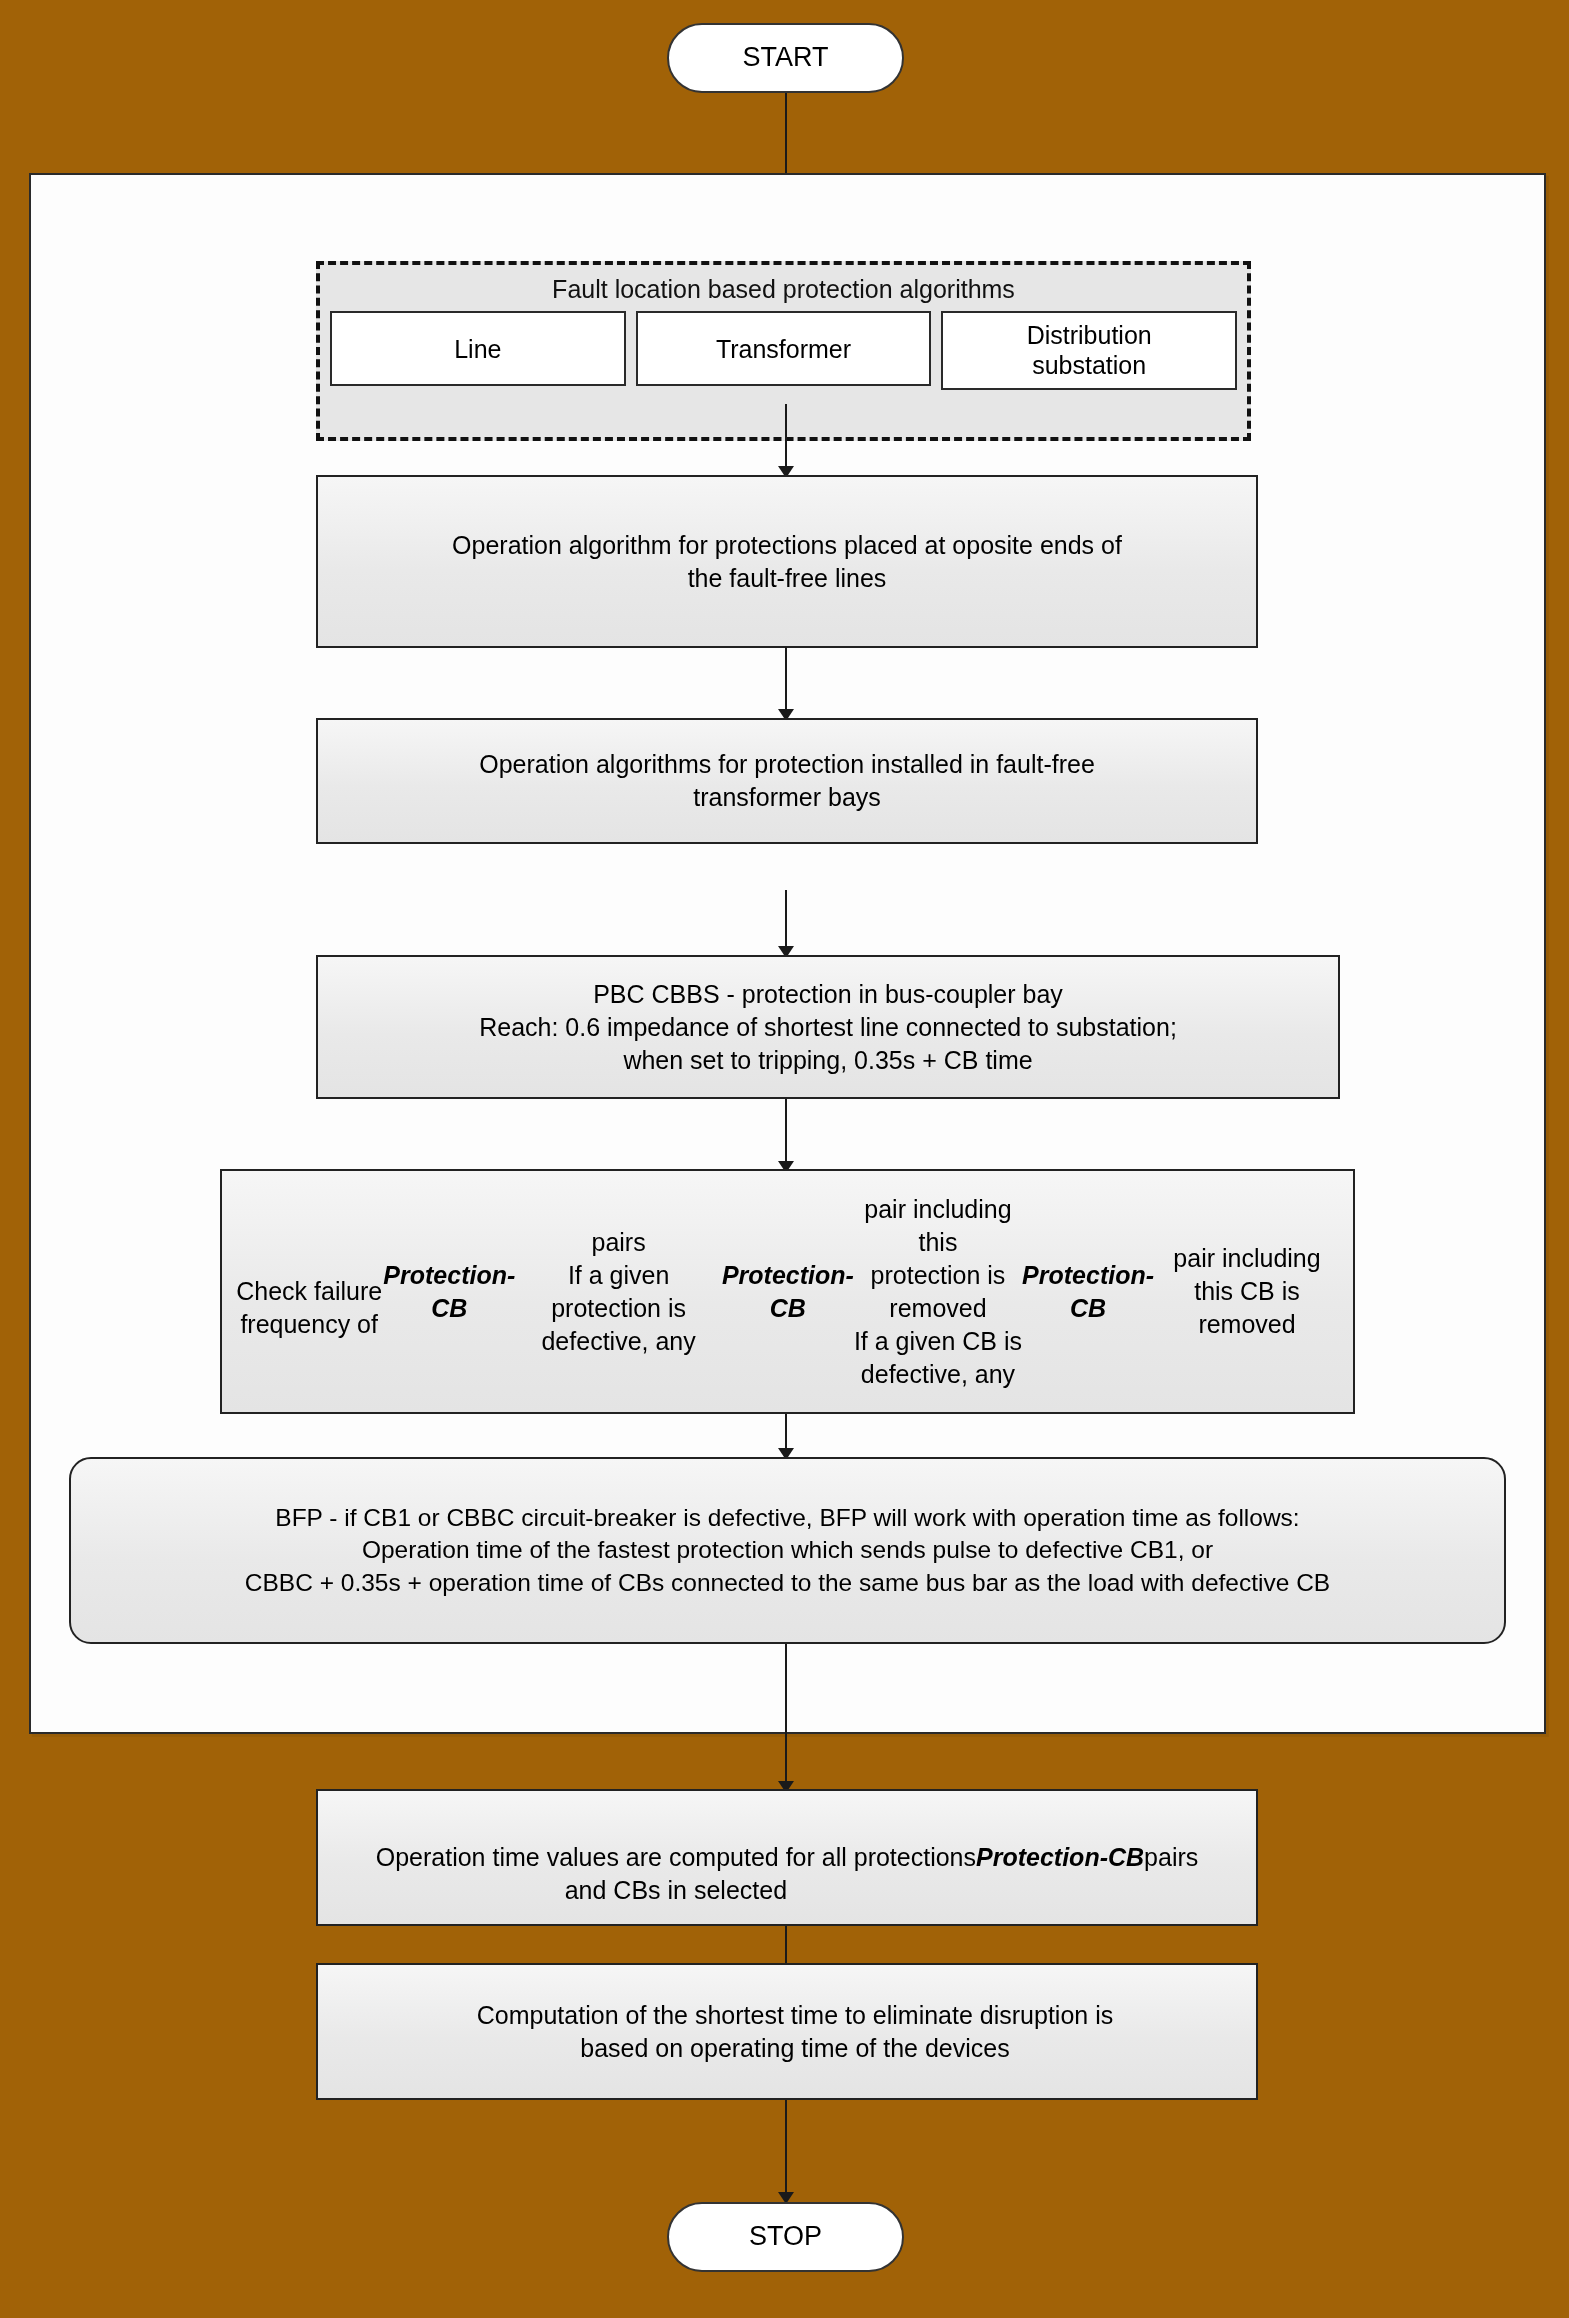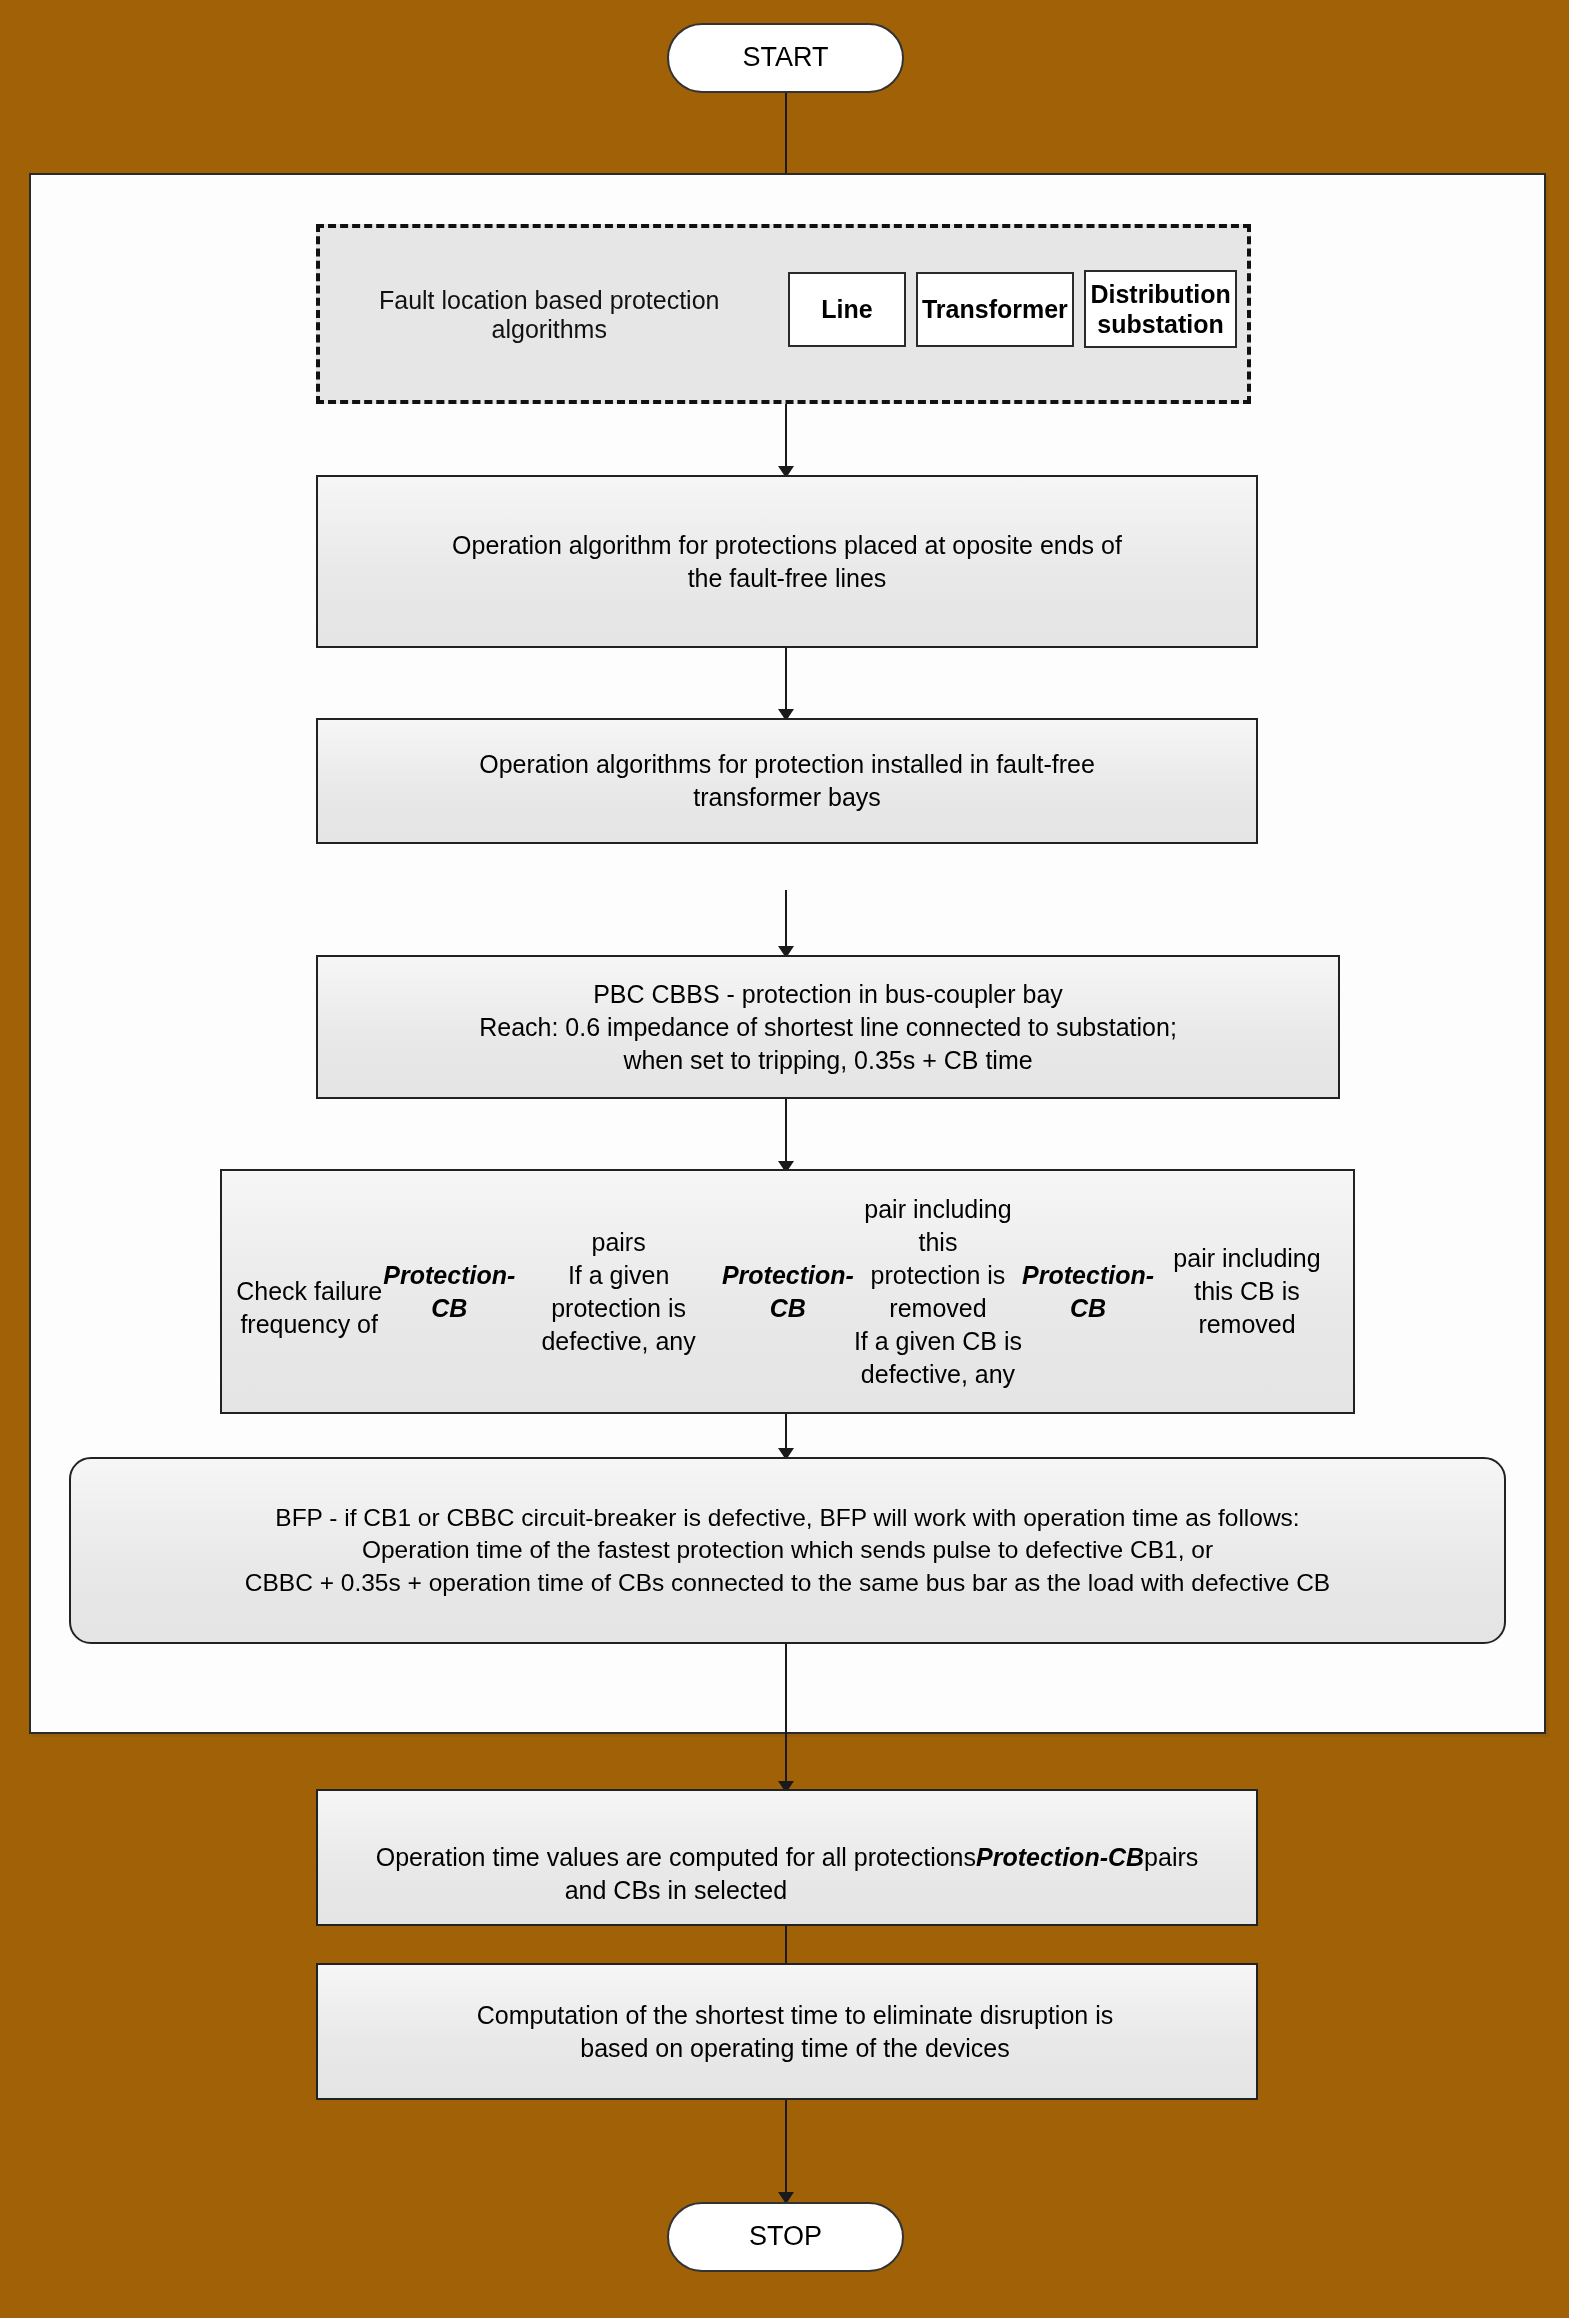--- a/index.html
+++ b/index.html
@@ -45,40 +45,41 @@
     border: 2.2px solid #2a2a2a;
     background: #fdfdfd;
     box-shadow: 2.9px 2.9px 0 rgba(0,0,0,0.06);
   }
   .dashed-group {
     position: absolute;
     box-sizing: border-box;
     border: 4.3px dashed #111111;
     background: #e6e6e6;
     display: flex;
+    flex-direction: column;
     align-items: center;
+    margin-top: 37px;
   }
   .dashed-title {
     width: 100%;
     text-align: center;
     font-size: 25px;
     margin-top: 10px;
     margin-bottom: 7.2px;
     color: #111;
   }
   .dashed-row {
     width: 100%;
     display: flex;
     flex-direction: row;
     justify-content: space-between;
-    align-items: center;
+    align-items: flex-start;
     padding: 0 10px 10px 10px;
     box-sizing: border-box;
     gap: 10px;
-    font-weight: bold;
   }
   .sub-box {
     box-sizing: border-box;
     background: #ffffff;
     border: 2.2px solid #2a2a2a;
     display: flex;
     align-items: center;
     justify-content: center;
     text-align: center;
     font-size: 25px;

